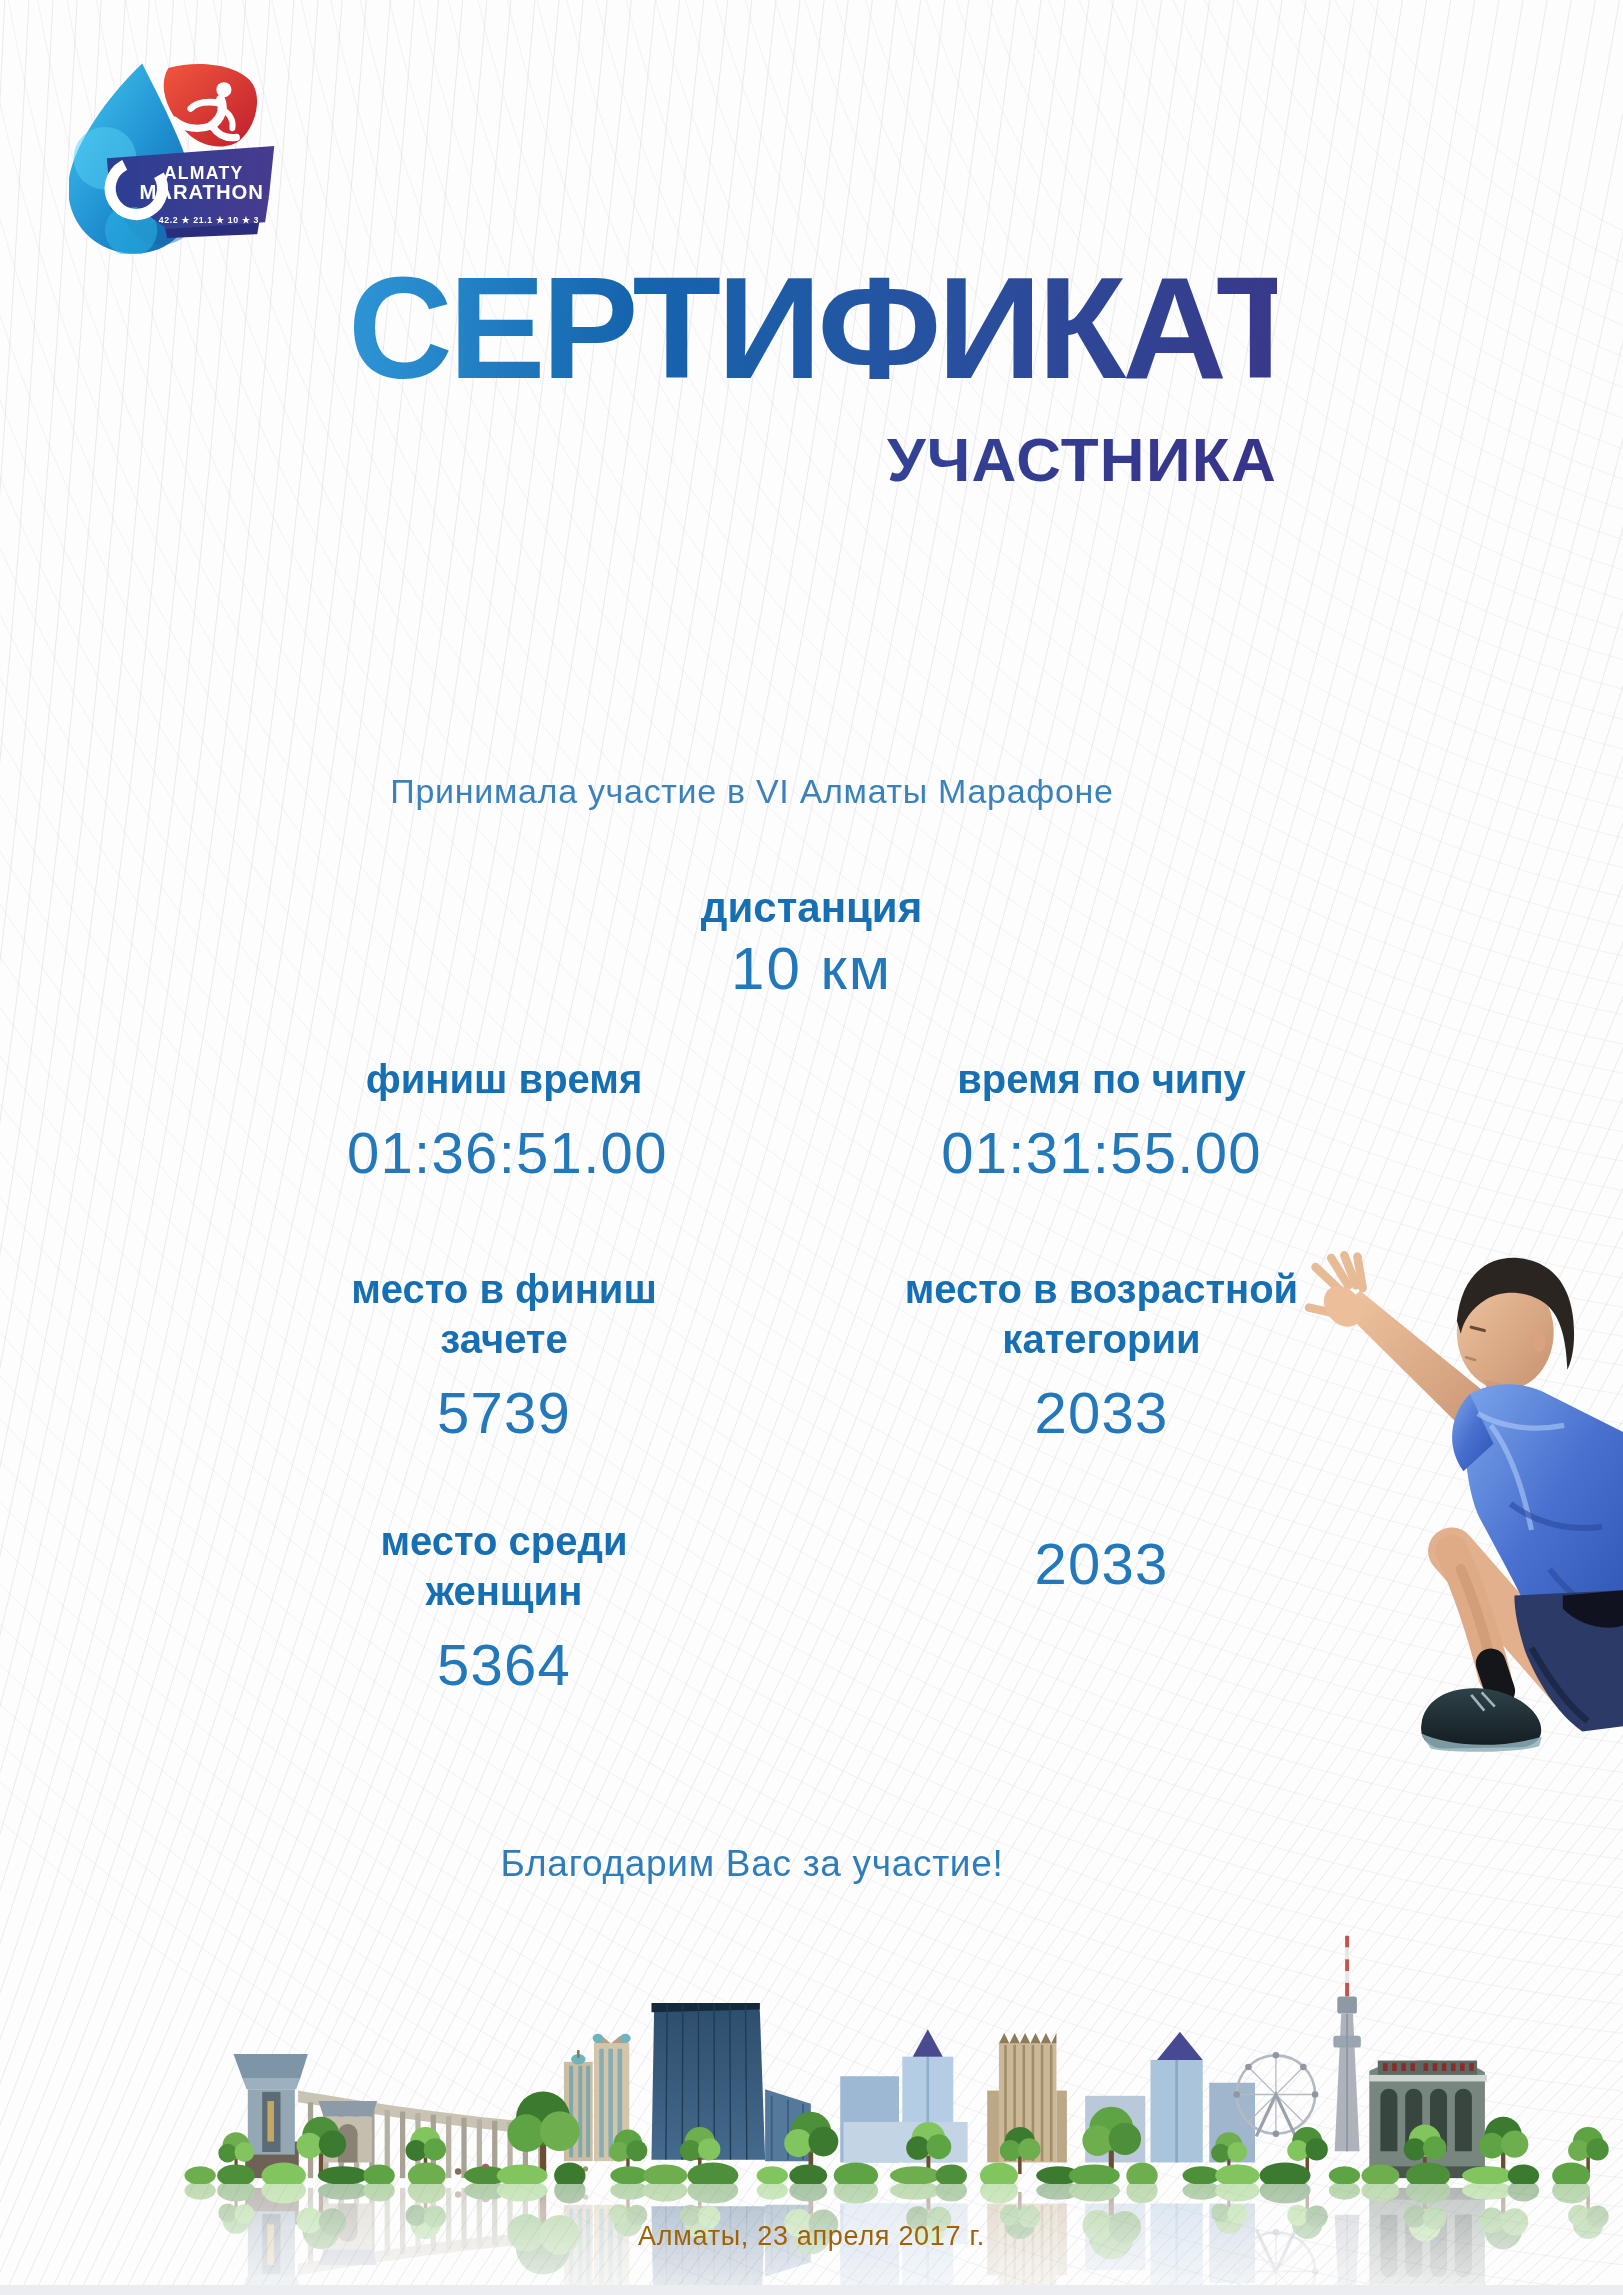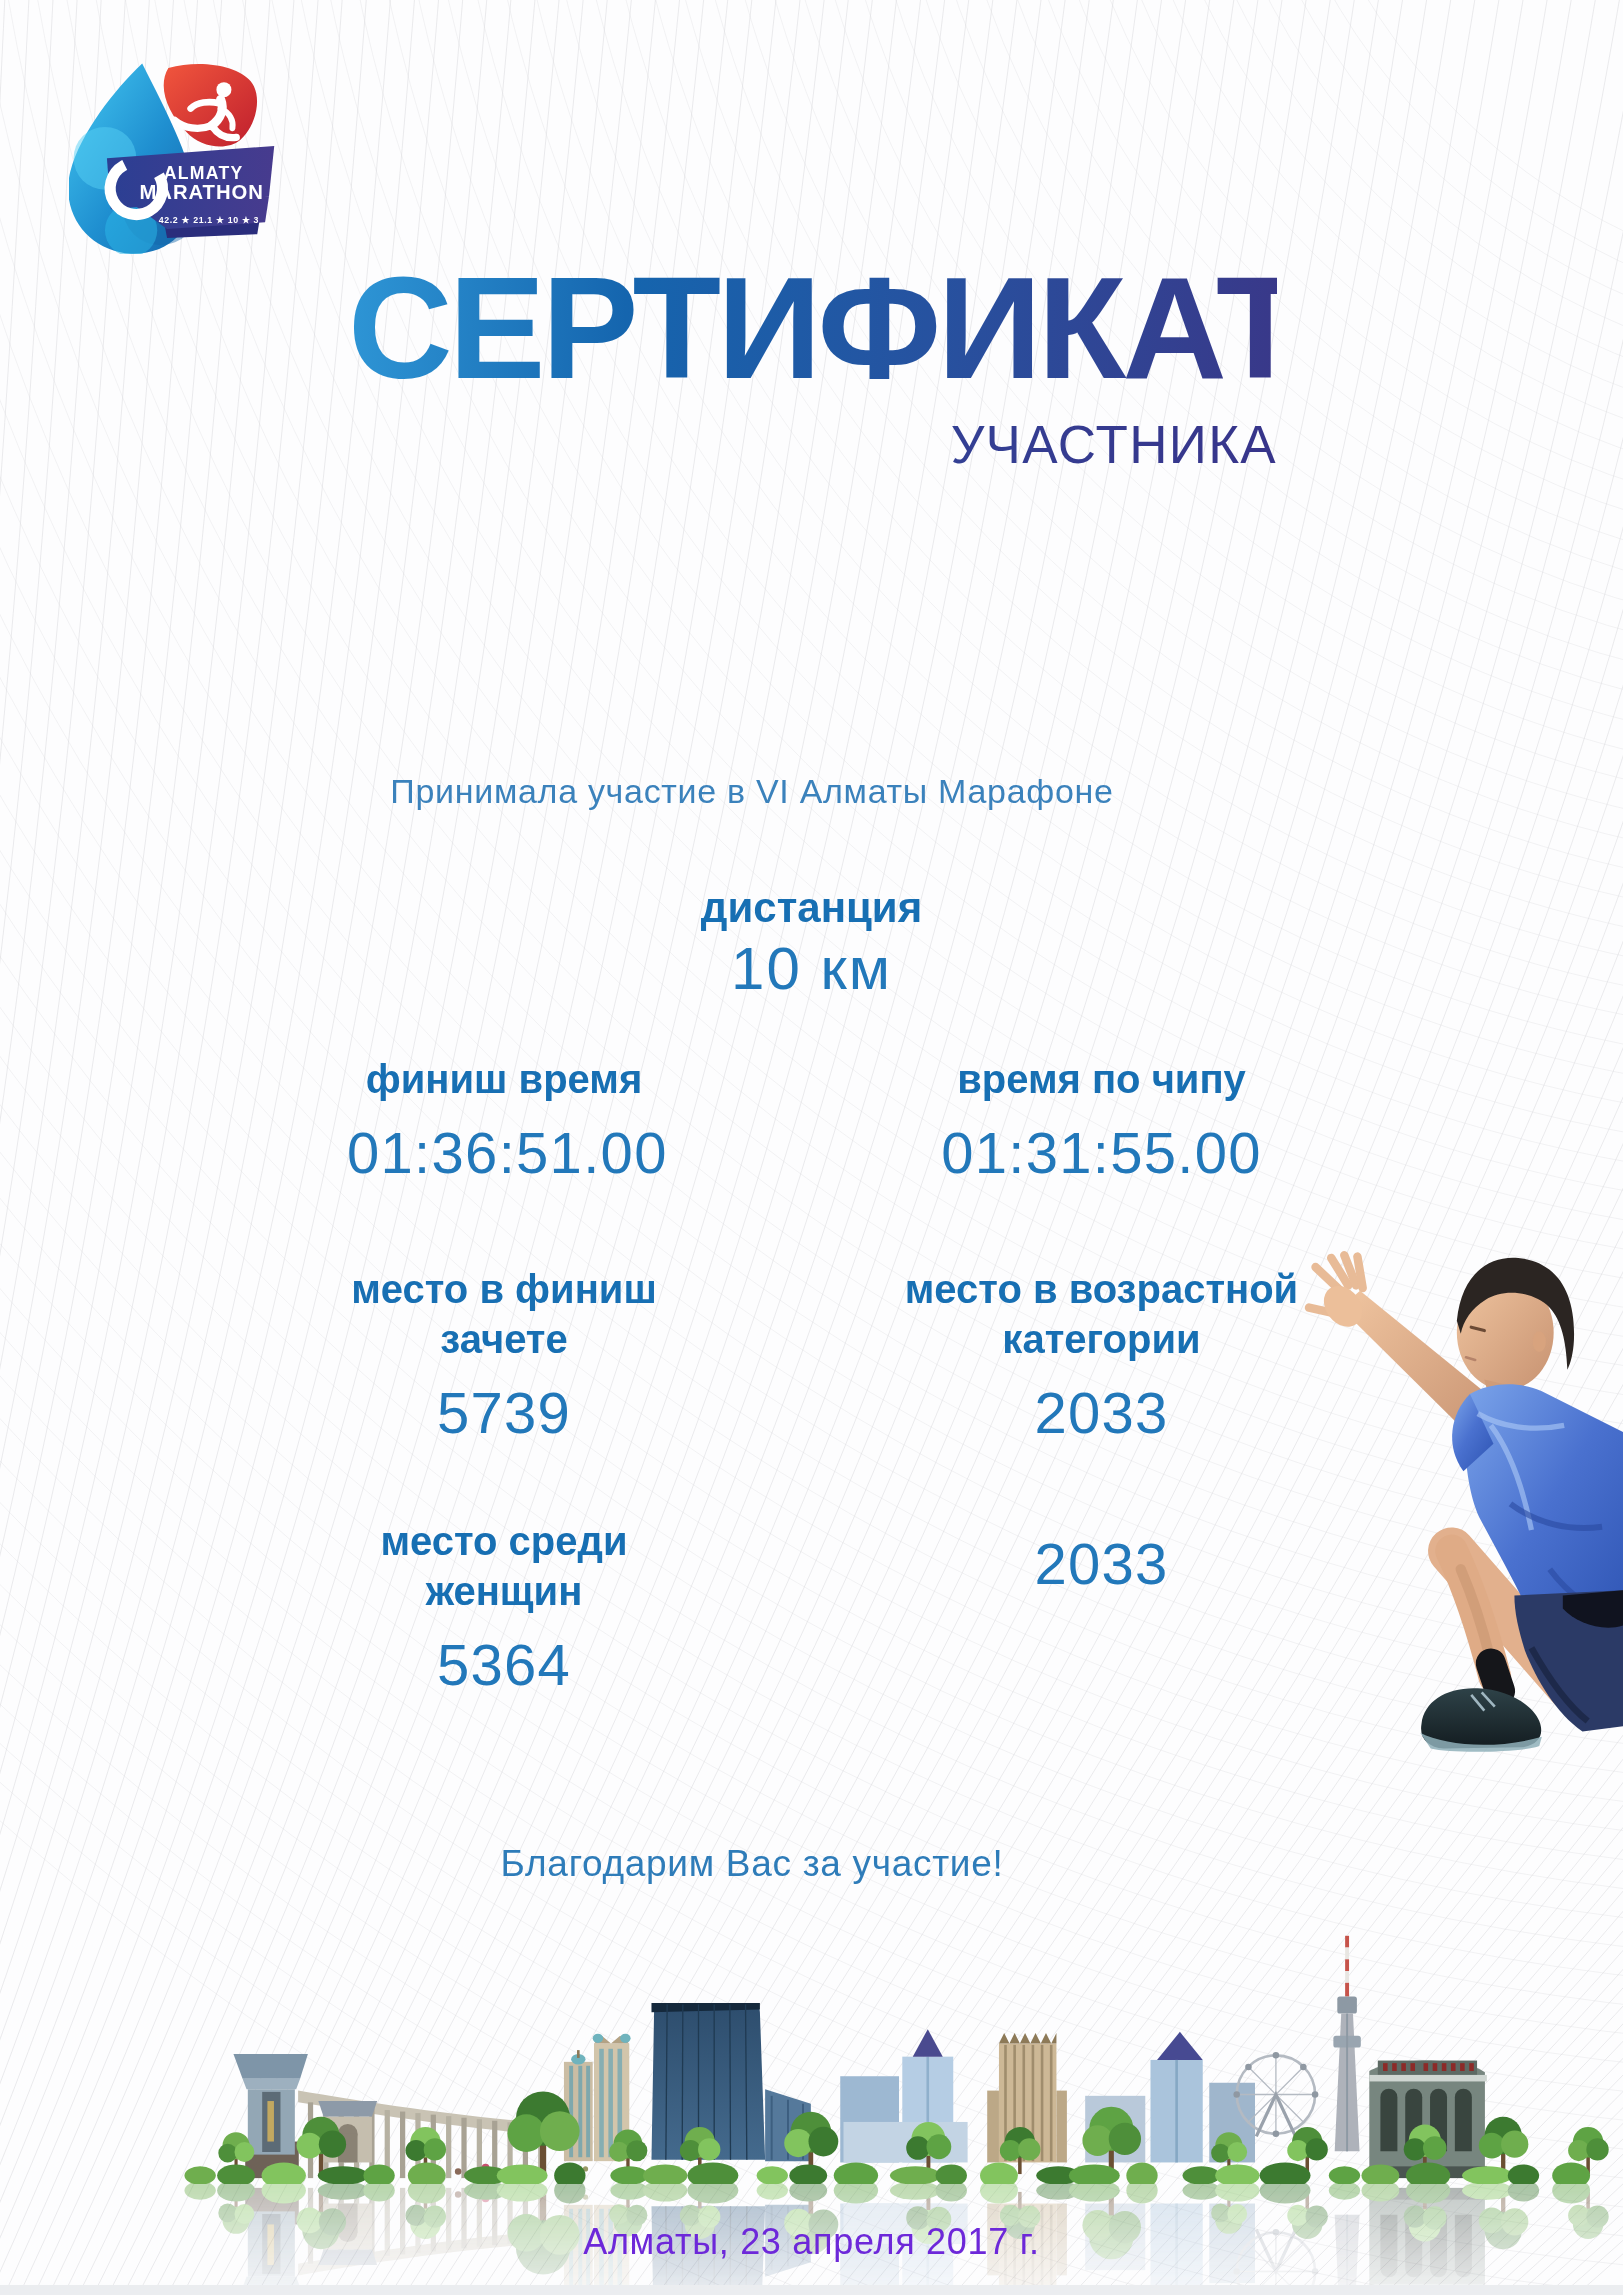--- a/index.html
+++ b/index.html
@@ -5,21 +5,21 @@
   html,body{margin:0;padding:0;background:#fff;}
   .page{position:relative;width:1623px;height:2295px;background:#fdfdfe;overflow:hidden;
         font-family:"Liberation Sans",sans-serif;}
   #bg-pattern{position:absolute;left:0;top:0;width:1623px;height:2295px;}
   .logo{position:absolute;left:69px;top:60px;width:217px;height:194px;}
   .title-block{position:absolute;left:348px;top:256px;width:929px;text-align:center;}
   .title{font-size:145px;line-height:1.0;font-weight:bold;letter-spacing:-3.9px;margin:0;
          background:linear-gradient(93deg,#2e96d6 0%,#1565ae 30%,#27519f 64%,#393889 100%);
          -webkit-background-clip:text;background-clip:text;color:transparent;
          font-family:"Liberation Sans",sans-serif;}
-  .subtitle{font-size:53px;font-weight:normal;letter-spacing:1.3px;margin-top:13px;text-align:right;
+  .subtitle{font-size:62px;font-weight:bold;letter-spacing:1.3px;margin-top:23px;text-align:right;
          background:linear-gradient(93deg,#2c55a6 0%,#37348a 100%);
          -webkit-background-clip:text;background-clip:text;color:transparent;}
   .name{position:absolute;left:0;top:600px;width:1504px;text-align:center;
         font-family:"DejaVu Serif",serif;font-style:italic;font-size:98px;color:#2d79b7;}
   .participation{position:absolute;left:0;top:772px;width:1504px;text-align:center;
         font-size:34px;color:#3b82bc;letter-spacing:0.7px;}
   .distance-label{position:absolute;left:0;top:884px;width:1623px;text-align:center;
         font-size:42px;font-weight:bold;color:#176fb3;}
   .distance-value{position:absolute;left:0;top:934px;width:1623px;text-align:center;
         font-size:60px;color:#2278ba;letter-spacing:2px;}
@@ -31,21 +31,21 @@
   .r1{top:1054px;} .r2{top:1264px;} .r3{top:1516px;}
   .thanks{position:absolute;left:0;top:1843px;width:1504px;text-align:center;
         font-size:37px;color:#2e7cb9;letter-spacing:0.7px;}
   .runner{position:absolute;left:1275px;top:1229px;width:348px;height:589px;}
   .skyline{position:absolute;left:0;top:1926px;width:1623px;height:258px;}
   .skyline-reflection{position:absolute;left:0;top:2182px;width:1623px;height:258px;
         transform:scaleY(-1);opacity:.85;
         -webkit-mask-image:linear-gradient(to top,rgba(0,0,0,.5) 2%,rgba(0,0,0,0) 55%);
         mask-image:linear-gradient(to top,rgba(0,0,0,.5) 2%,rgba(0,0,0,0) 55%);}
   .footer-date{position:absolute;left:0;top:2221px;width:1623px;text-align:center;
-        font-size:36px;color:#6d28d9;letter-spacing:0.7px;}
+        font-size:27px;color:#a16207;letter-spacing:0.7px;}
   .bottom-strip{position:absolute;left:0;top:2285px;width:1623px;height:10.5px;background:#ebedf0;}
   svg text{font-family:"Liberation Sans",sans-serif;}
 </style>
 </head>
 <body>
 
 <div class="page">
 
   <svg id="bg-pattern" viewBox="0 0 2482 3510" preserveAspectRatio="none">
       <path d="M -100 -80 C -153.5535858178888 1250, -231.86946011281225 2350, -609.709911361805 3600" fill="none" stroke="#d9dade" stroke-width="1.5" opacity="0.55"></path>

